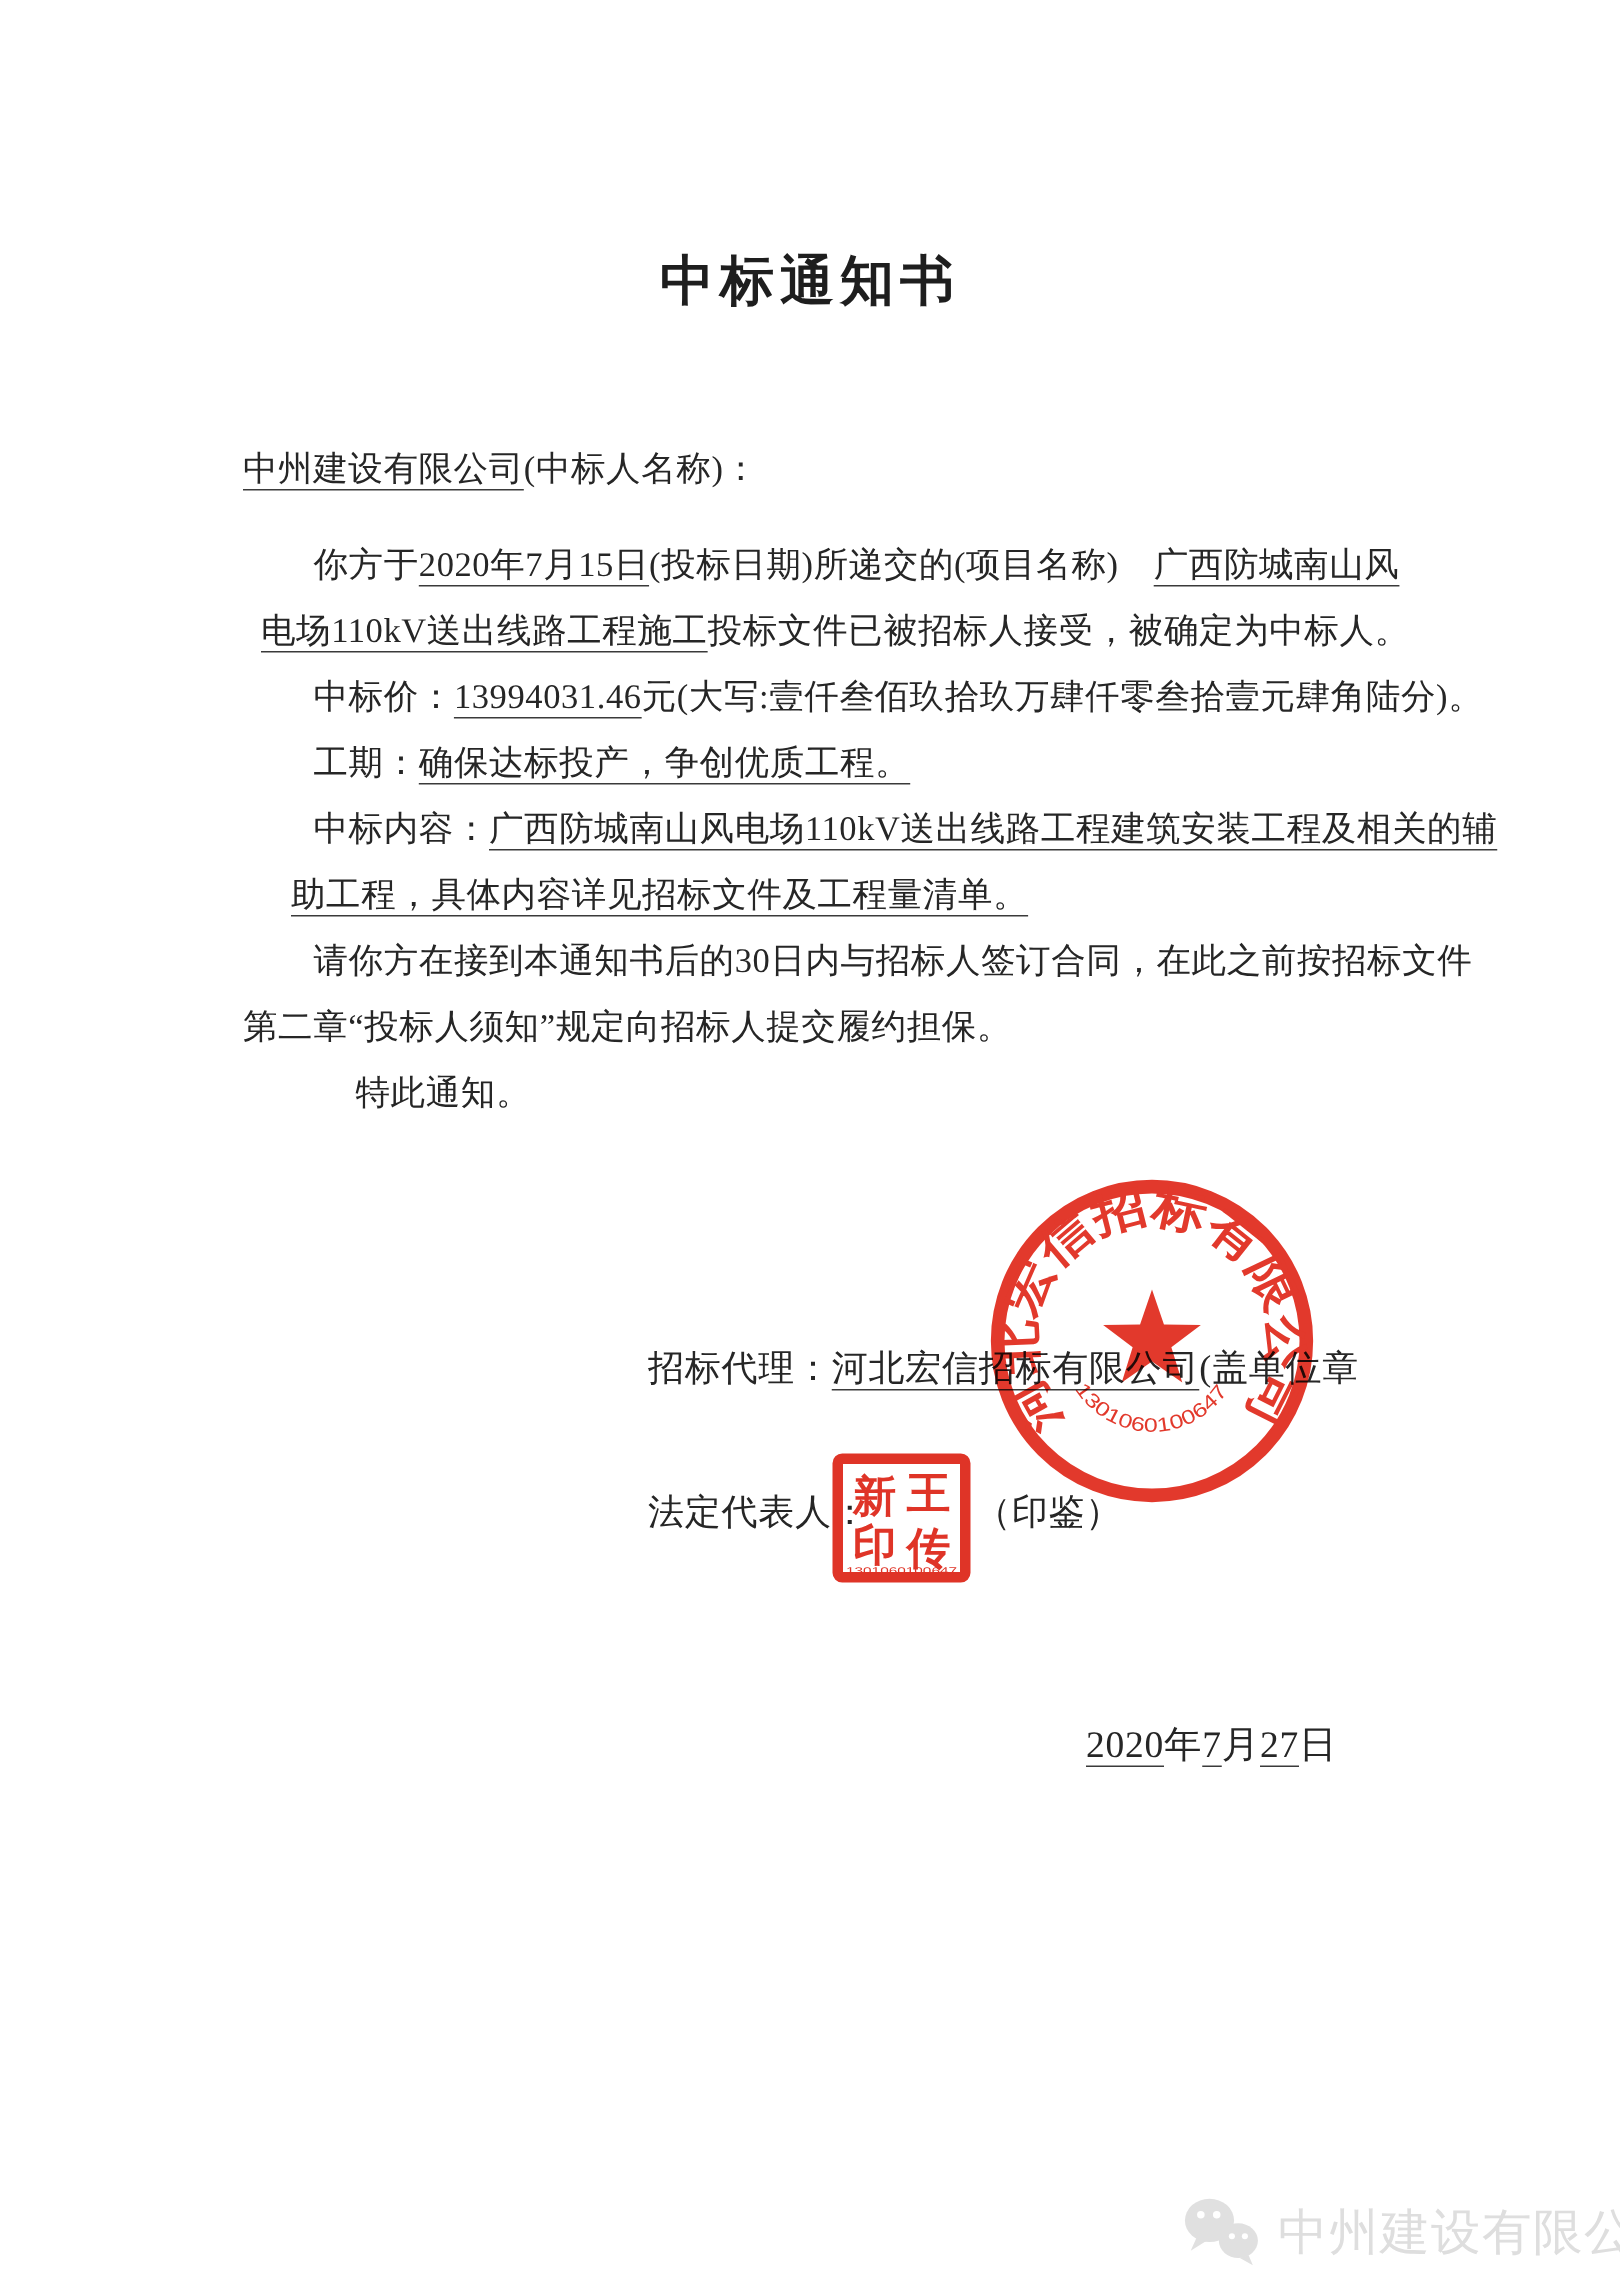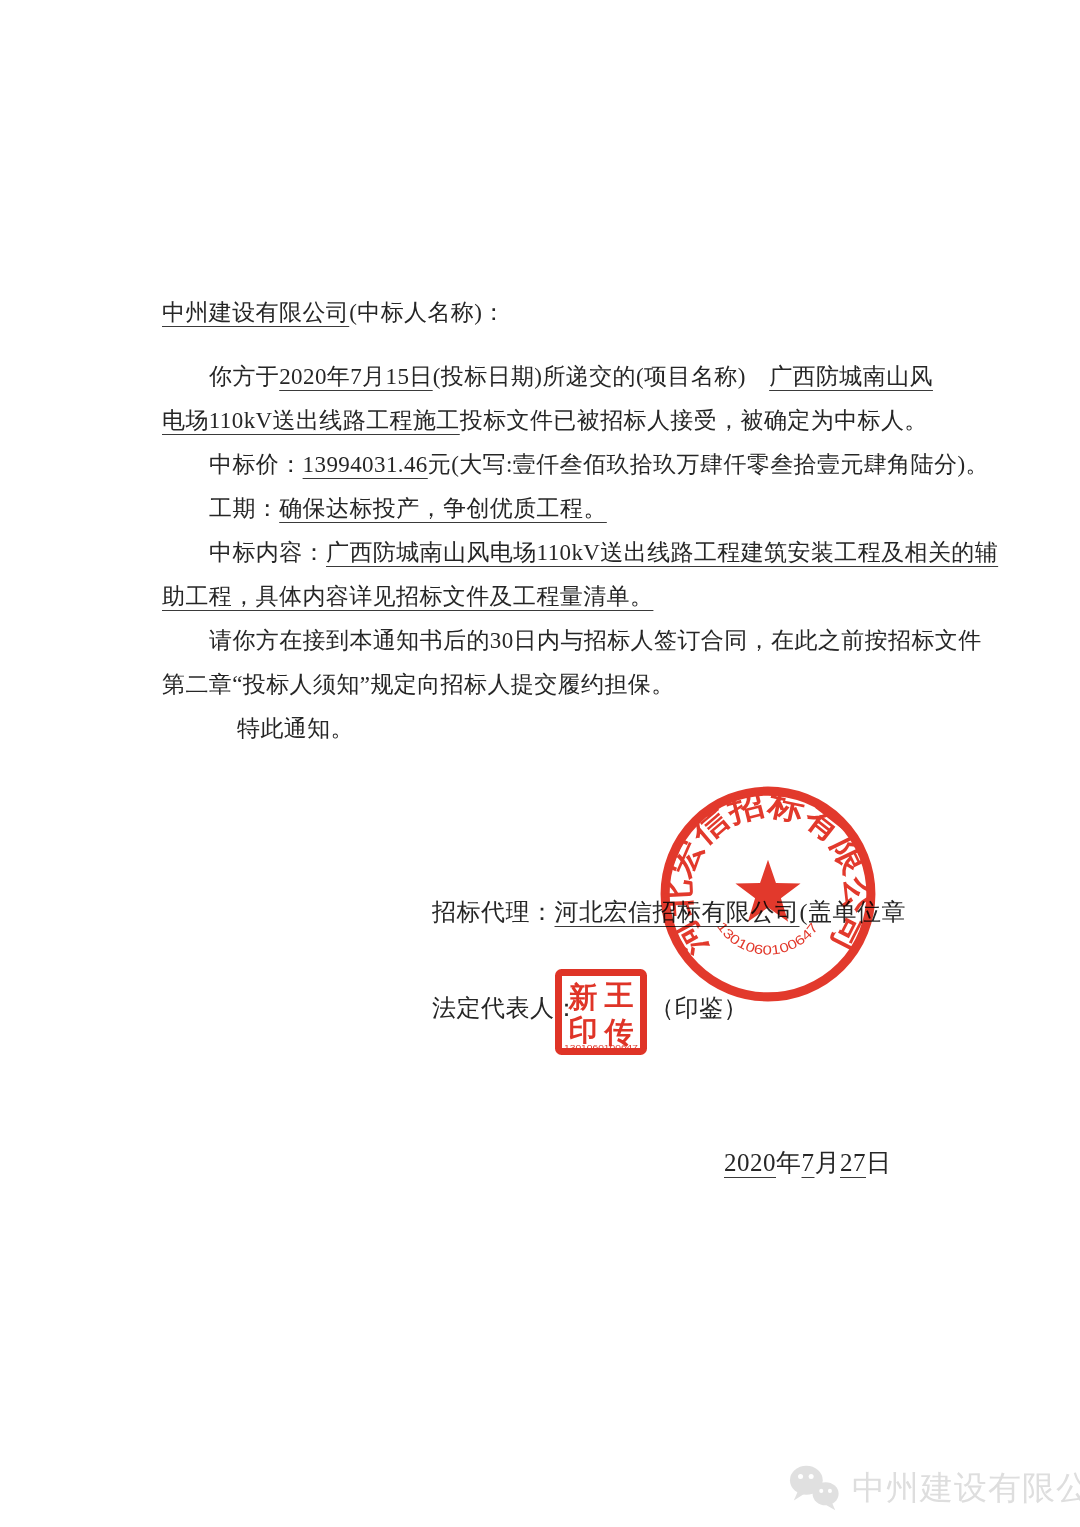--- a/index.html
+++ b/index.html
@@ -16,25 +16,25 @@
     text-align:center;
     font-size:36px;font-weight:bold;letter-spacing:4px;
     color:#1e1e1e;
   }
   .body-lines{position:absolute;left:162px;top:0;width:780px;font-size:23px;letter-spacing:0.4px;}
   .bl{position:absolute;white-space:nowrap;line-height:32px;}
   .indent{left:47px;}
   .u{text-decoration:underline;text-underline-offset:6px;text-decoration-thickness:1.3px;text-decoration-color:#3a3a3a;}
   .l1{top:297px;}
   .l2{top:361px;font-family:Liberation Serif, serif;}
-  .l3{top:405px;}
+  .l3{top:405px;margin-left:12px;}
   .l4{top:449px;text-align:right;}
   .l5{top:493px;text-align:right;}
   .l6{top:537px;}
-  .l7{top:581px;}
+  .l7{top:581px;margin-left:32px;}
   .l8{top:625px;}
   .l9{top:669px;}
   .l10{top:713px;margin-left:28px;}
   .sig{position:absolute;white-space:nowrap;font-size:24px;letter-spacing:0.5px;}
   .agent-line{left:432px;top:896px;}
   .rep-label{left:432px;top:992px;}
   .rep-note{left:650px;top:992px;}
   .date-line{left:724px;top:1146px;font-size:25px;}
   .stamp{position:absolute;mix-blend-mode:multiply;opacity:0.93;}
   .stamp-round{left:652px;top:778px;width:232px;height:232px;}
@@ -49,20 +49,21 @@
     text-shadow:1px 1px 0 #ffffff;
     white-space:nowrap;
   }
   .wechat-icon{width:58px;height:52px;flex:0 0 auto;}
 </style>
 </head>
 <body>
 
 <div class="page">
 
+  <div class="doc-title">中标通知书</div>
 
   <div class="body-lines">
     <div class="bl l1"><span class="u">中州建设有限公司</span><span>(中标人名称)：</span></div>
 
     <div class="bl l2 indent"><span>你方于</span><span class="u">2020年7月15日</span><span>(投标日期)所递交的(项目名称)　</span><span class="u">广西防城南山风</span></div>
 
     <div class="bl l3"><span class="u">电场110kV送出线路工程施工</span><span>投标文件已被招标人接受，被确定为中标人。</span></div>
 
     <div class="bl l4 indent"><span>中标价：</span><span class="u">13994031.46</span><span>元(大写:壹仟叁佰玖拾玖万肆仟零叁拾壹元肆角陆分)。</span></div>
 

